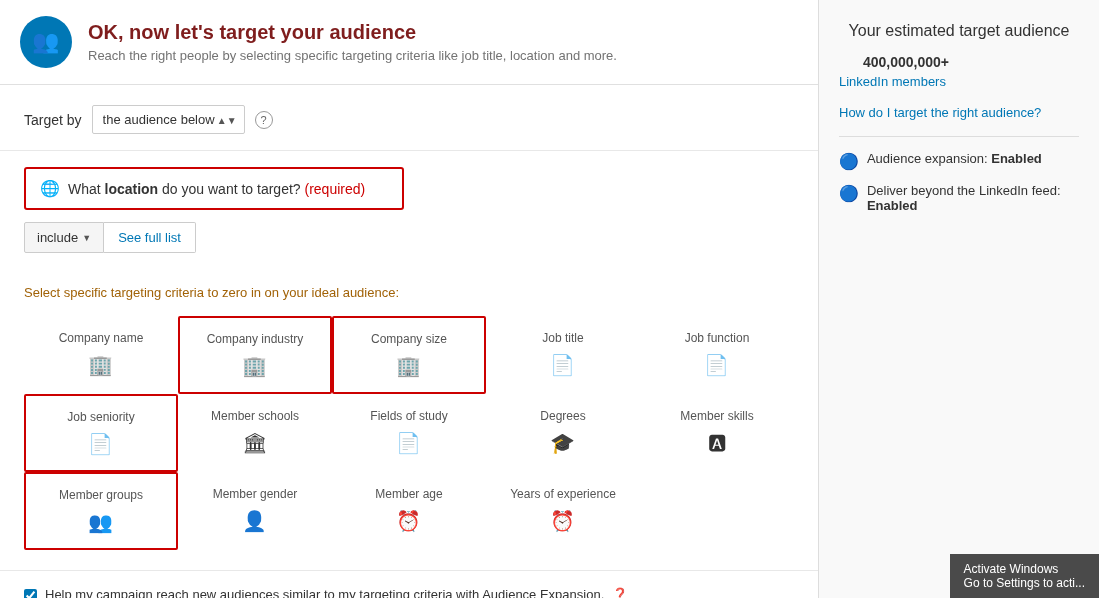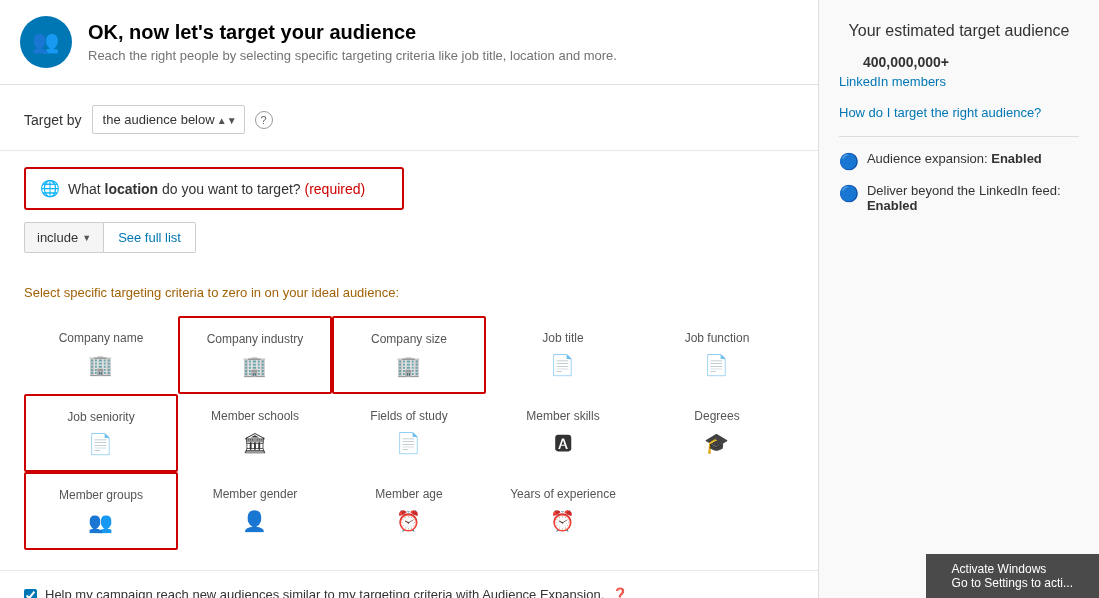--- a/index.html
+++ b/index.html
@@ -5,21 +5,21 @@
     * { box-sizing: border-box; margin: 0; padding: 0; }
     body { font-family: Arial, sans-serif; font-size: 14px; color: #333; background: #fff; }
     .layout { display: flex; width: 1099px; min-height: 598px; }
     .main-content { flex: 1; padding: 0; border-right: 1px solid #ddd; }
     .sidebar { width: 280px; padding: 20px; background: #f9f9f9; }
 
     
     .header { display: flex; align-items: center; padding: 16px 20px; border-bottom: 1px solid #e0e0e0; }
     .logo { width: 52px; height: 52px; background: #0077b5; border-radius: 50%; display: flex; align-items: center; justify-content: center; margin-right: 16px; flex-shrink: 0; }
     .logo-icon { color: white; font-size: 22px; }
-    .header-text h1 { font-size: 20px; font-weight: bold; color: #000000; }
+    .header-text h1 { font-size: 20px; font-weight: bold; color: #7f1d1d; }
     .header-text p { font-size: 13px; color: #737373; margin-top: 4px; }
 
     
     .target-section { padding: 20px 24px 16px; border-bottom: 1px solid #e8e8e8; }
     .target-by-row { display: flex; align-items: center; gap: 10px; }
     .target-by-label { font-size: 14px; color: #333; font-weight: normal; }
     .target-select-wrapper { position: relative; display: inline-block; }
     .target-select { appearance: none; border: 1px solid #ccc; padding: 6px 28px 6px 10px; font-size: 13px; color: #333; background: #fff; cursor: pointer; border-radius: 2px; }
     .select-arrow { position: absolute; right: 8px; top: 50%; transform: translateY(-50%); font-size: 10px; color: #555; pointer-events: none; }
     .help-icon { width: 18px; height: 18px; border: 1px solid #999; border-radius: 50%; display: flex; align-items: center; justify-content: center; font-size: 11px; color: #666; cursor: pointer; }
@@ -55,21 +55,21 @@
     .help-q { color: #666; cursor: pointer; }
 
     
     .sidebar-title { font-size: 16px; color: #333; font-weight: normal; margin-bottom: 12px; line-height: 1.4; text-align: center; }
     .audience-count { font-size: 14px; font-weight: bold; color: #333; margin-bottom: 4px; margin-left: 24px; }
     .audience-label { font-size: 13px; color: #0077b5; margin-bottom: 16px; }
     .sidebar-link { font-size: 13px; color: #0077b5; cursor: pointer; text-decoration: none; display: block; margin-bottom: 16px; }
     .sidebar-divider { border: none; border-top: 1px solid #ddd; margin: 10px 0 14px; }
     .sidebar-feature { display: flex; align-items: flex-start; gap: 8px; margin-bottom: 12px; font-size: 13px; color: #333; }
     .feature-icon { font-size: 16px; color: #0077b5; flex-shrink: 0; margin-top: 1px; }
-    .activate-banner { position: fixed; bottom: 0; right: 0; background: rgba(0,0,0,0.7); color: white; padding: 8px 26px; font-size: 12px; }
+    .activate-banner { position: fixed; bottom: 0; right: 0; background: rgba(0,0,0,0.7); color: white; padding: 8px 14px; font-size: 12px; }
   </style>
 </head>
 <body>
 
 <div class="layout">
 
   <div class="main-content">
 
     <div class="header">
       <div class="logo">
@@ -141,26 +141,26 @@
     </div>
           <div class="criteria-item">
       <span class="criteria-label">Member schools</span>
       <span class="criteria-icon">🏛</span>
     </div>
           <div class="criteria-item">
       <span class="criteria-label">Fields of study</span>
       <span class="criteria-icon">📄</span>
     </div>
           <div class="criteria-item">
+      <span class="criteria-label">Degrees</span>
+      <span class="criteria-icon">🎓</span>
+    </div>
+          <div class="criteria-item">
       <span class="criteria-label">Member skills</span>
       <span class="criteria-icon">🅰</span>
-    </div>
-          <div class="criteria-item">
-      <span class="criteria-label">Degrees</span>
-      <span class="criteria-icon">🎓</span>
     </div>
           <div class="criteria-item selected">
       <span class="criteria-label">Member groups</span>
       <span class="criteria-icon">👥</span>
     </div>
           <div class="criteria-item">
       <span class="criteria-label">Member gender</span>
       <span class="criteria-icon">👤</span>
     </div>
           <div class="criteria-item">

